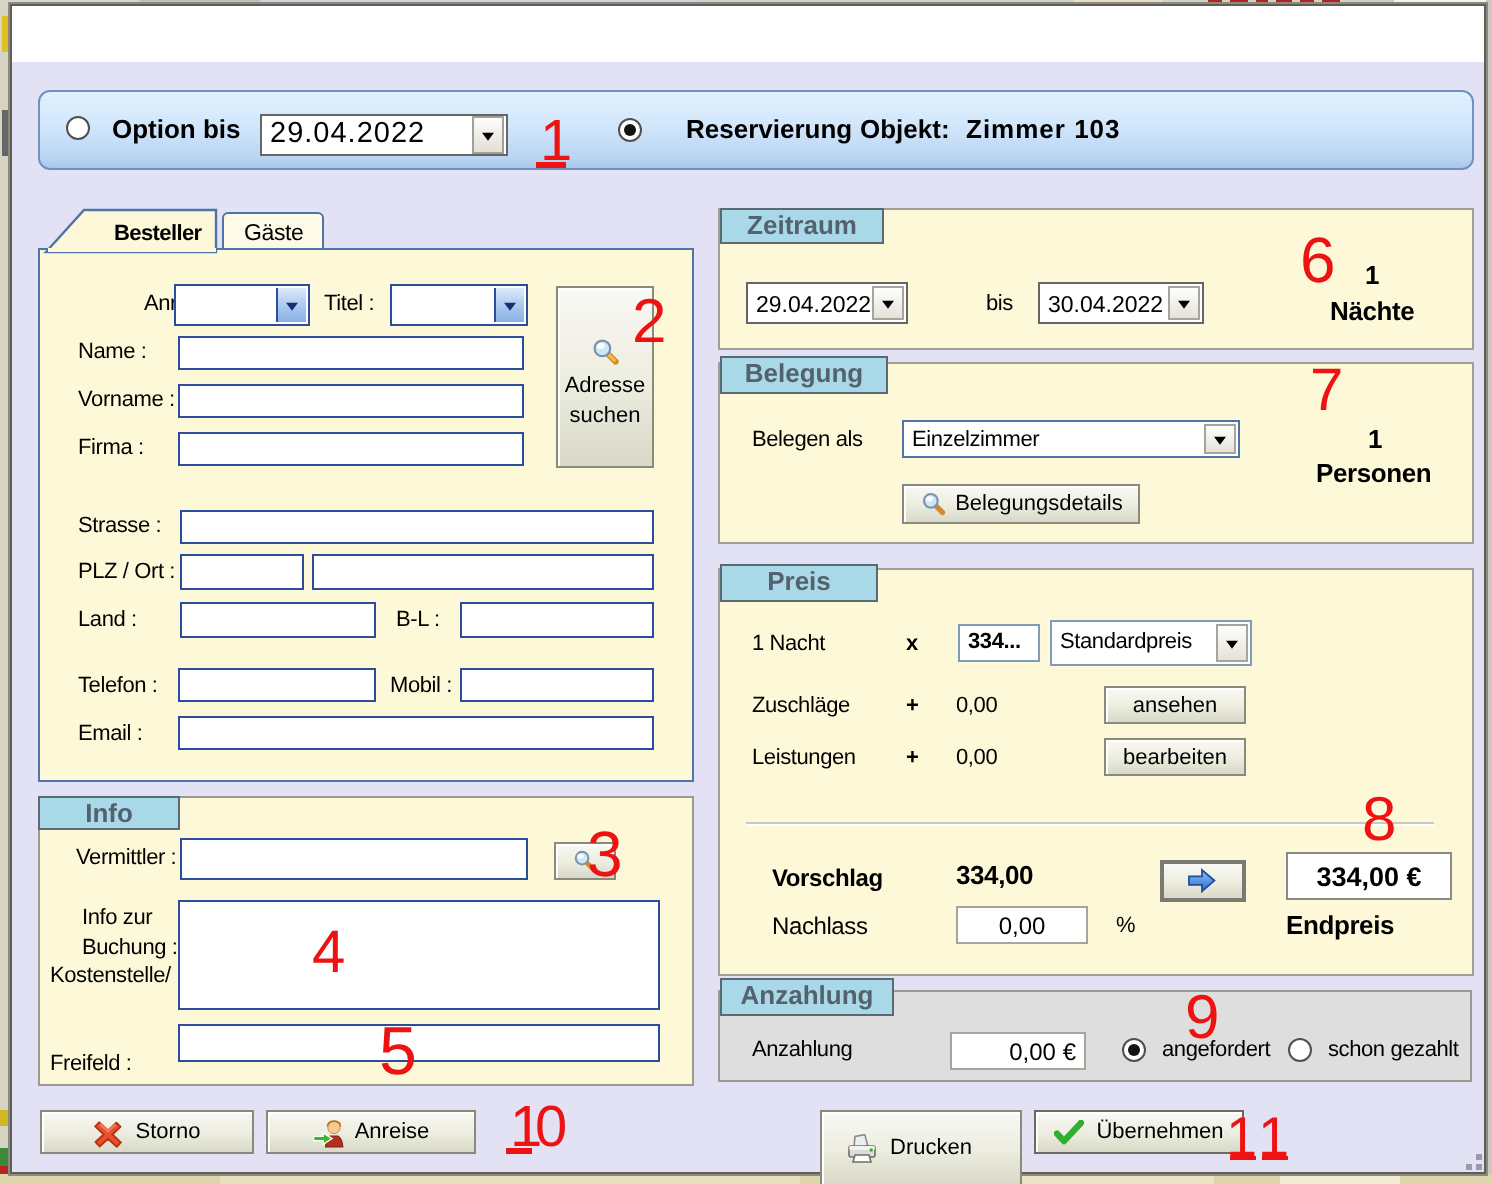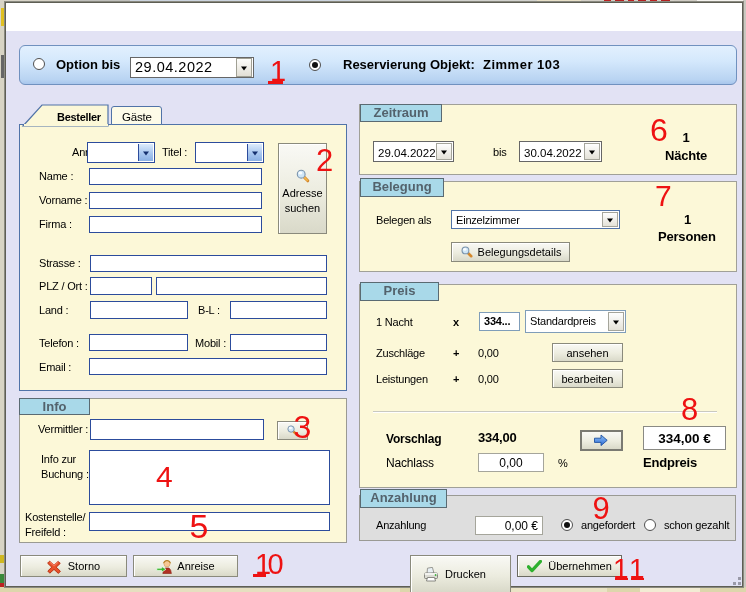--- a/index.html
+++ b/index.html
@@ -131,21 +131,21 @@
   <div class="btn" style="left:277px;top:421px;width:31px;height:19px;">
     <svg width="13" height="13" viewBox="0 0 16 16">
       <line x1="9.4" y1="9.4" x2="12.8" y2="12.8" stroke="#d4882c" stroke-width="3" stroke-linecap="round"></line>
       <circle cx="6.2" cy="6.2" r="3.9" fill="#cfe6f7" stroke="#7a93ac" stroke-width="1.2"></circle>
       <ellipse cx="5.4" cy="5" rx="2" ry="1.5" fill="#ffffff" opacity="0.85"></ellipse>
     </svg>
   </div>
   <div class="lbl" style="left:41px;top:452px;">Info zur</div>
   <div class="lbl" style="left:41px;top:467px;">Buchung :</div>
   <div class="bluebox" style="left:89px;top:450px;width:241px;height:55px;"></div>
-  <div class="lbl" style="left:25px;top:510px;">Kostenstelle/</div>
+  <div class="lbl" style="left:25px;top:481px;">Kostenstelle/</div>
   <div class="lbl" style="left:25px;top:525px;">Freifeld :</div>
   <div class="bluebox" style="left:89px;top:512px;width:241px;height:19px;"></div>
 
   <div class="abs" style="left:359px;top:104px;width:378px;height:71px;background:#fcf8d8;border:1px solid #a0a098;"></div>
   <div class="hdr" style="left:360px;top:104px;width:82px;height:18px;">Zeitraum</div>
   <div class="graybox" style="left:373px;top:141px;width:81px;height:21px;border-color:#666;">
       <div class="combobtn-gray">
         <div class="arr"></div>
       </div>
       <div class="lbl" style="left:4px;top:4px;font-size:11.5px;letter-spacing:0;">29.04.2022</div>

